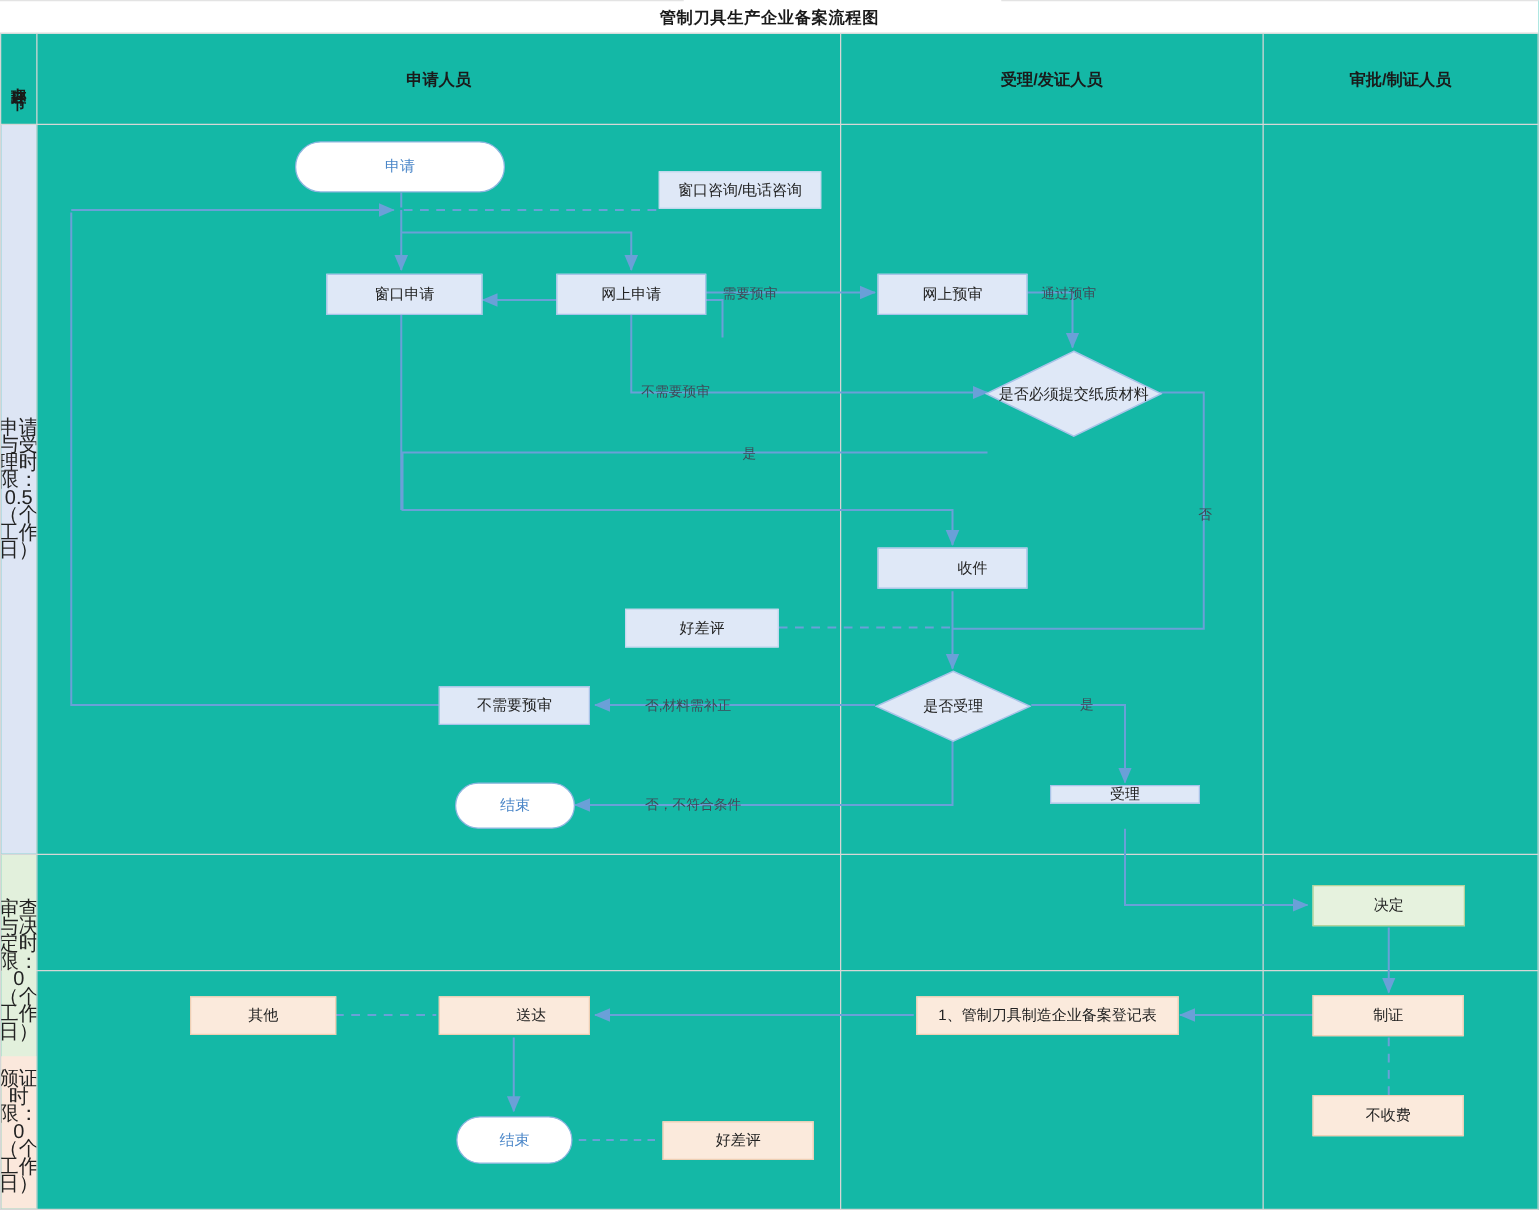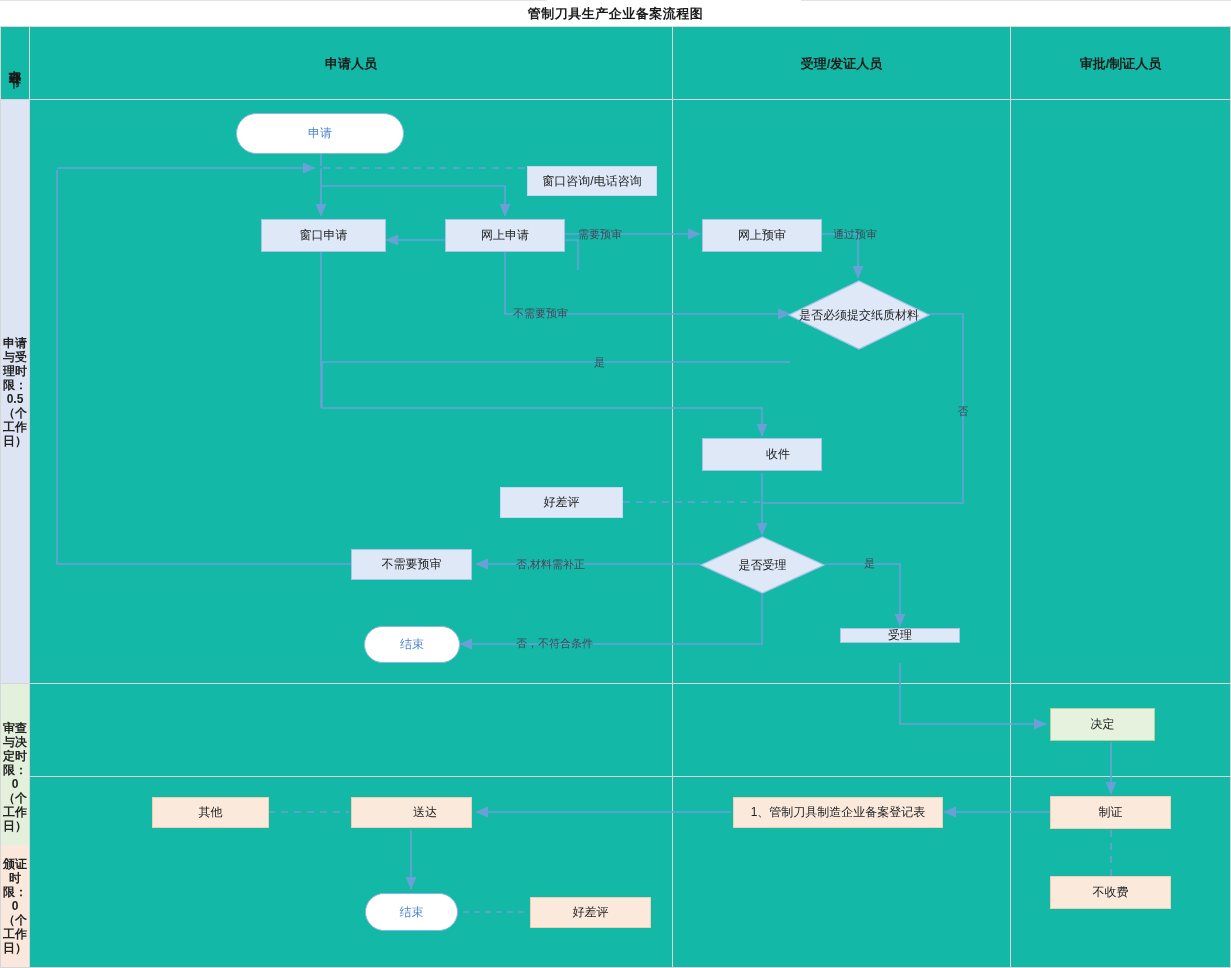--- a/index.html
+++ b/index.html
@@ -87,28 +87,27 @@
   }
 
   
   .stage-cell {
     position: absolute;
     left: 1px;
     width: 28px;
     display: flex;
     align-items: center;
     justify-content: center;
-    font-size: 12px;
+    font-size: 16px;
     color: #222;
     text-align: center;
     line-height: 14px;
     padding: 2px 0;
     word-break: break-all;
     overflow: hidden;
-    font-weight: bold;
   }
   .stage-blue  { background: #dde5f4; }
   .stage-green { background: #e2f0dc; }
   .stage-peach { background: #fbe8dc; }
 
   
   .node {
     position: absolute;
     display: flex;
     align-items: center;
@@ -275,21 +274,21 @@
       <path d="M463,912 L529,912" stroke-dasharray="6 5"></path>
 
       <path d="M1111,830 L1111,876" stroke-dasharray="7 6"></path>
     </g>
   </svg>
 
   <div class="node node-round" style="left:236px; top:113px; width:168px; height:41px;">
     <span>申请</span>
   </div>
 
-  <div class="node node-note" style="left:527px; top:166px; width:130px; height:30px;">
+  <div class="node node-note" style="left:527px; top:137px; width:130px; height:30px;">
     <span>窗口咨询/电话咨询</span>
   </div>
 
   <div class="node node-rect" style="left:261px; top:219px; width:125px; height:33px;">
     <span>窗口申请</span>
   </div>
 
   <div class="node node-rect" style="left:445px; top:219px; width:120px; height:33px;">
     <span>网上申请</span>
   </div>
@@ -329,21 +328,21 @@
   </div>
 
   <div class="node node-round" style="left:364px; top:626px; width:96px; height:37px;">
     <span>结束</span>
   </div>
 
   <div class="node node-rect" style="left:840px; top:628px; width:120px; height:15px;">
     <span>受理</span>
   </div>
 
-  <div class="node node-green" style="left:1050px; top:708px; width:105px; height:33px;">
+  <div class="node node-green" style="left:1050px; top:708px; width:122px; height:33px;">
     <span>决定</span>
   </div>
 
   <div class="node node-peach" style="left:1050px; top:796px; width:121px; height:33px;">
     <span>制证</span>
   </div>
 
   <div class="node node-peach" style="left:1050px; top:876px; width:121px; height:33px;">
     <span>不收费</span>
   </div>

